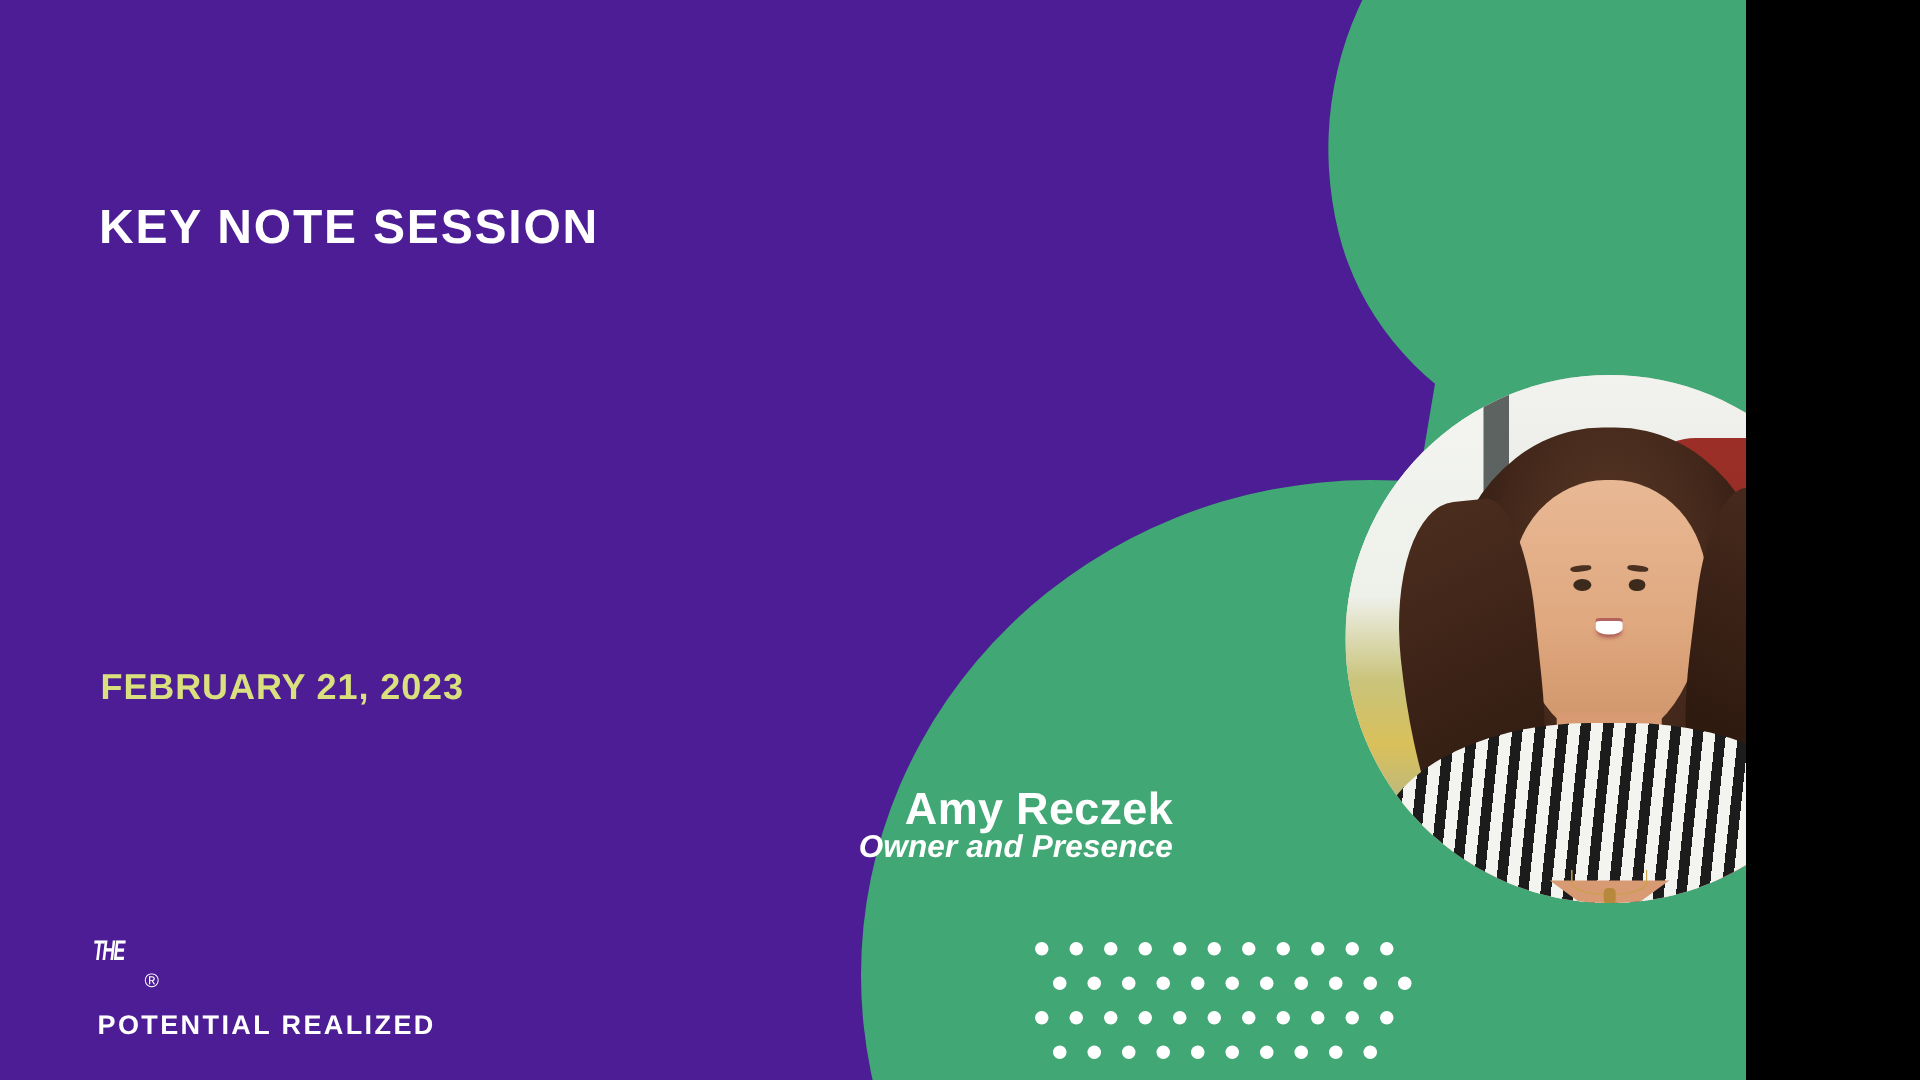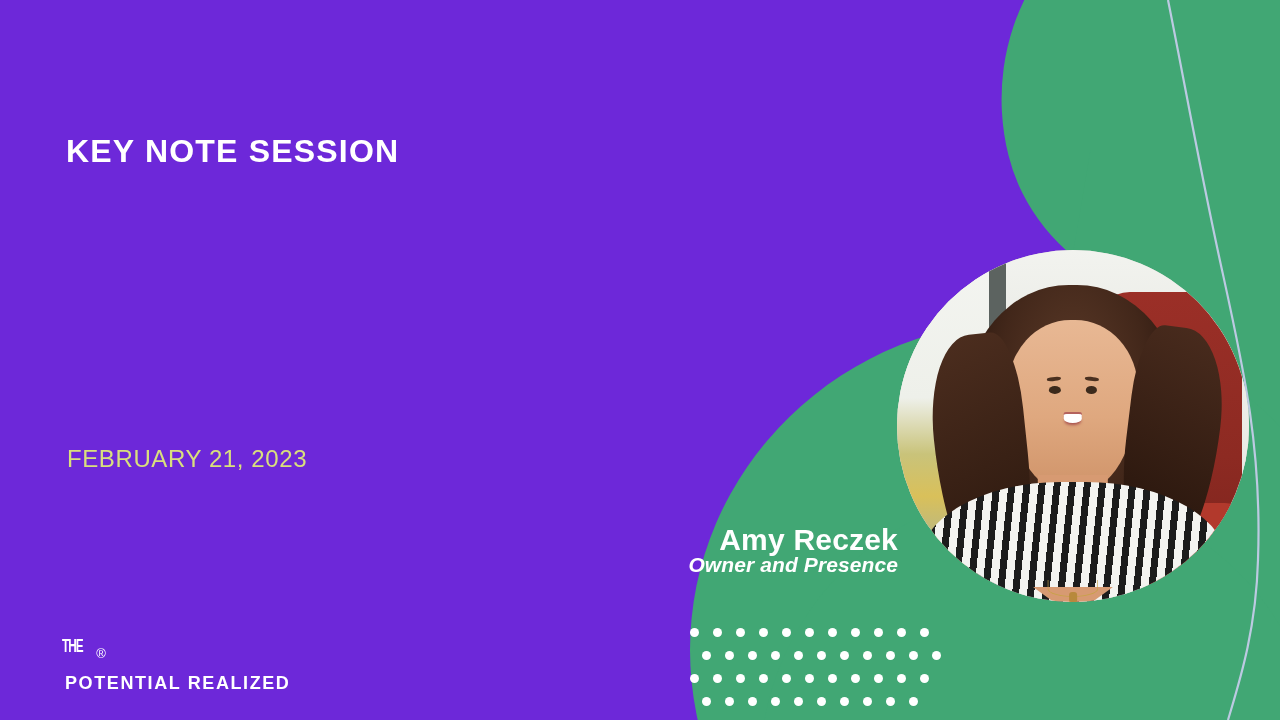--- a/index.html
+++ b/index.html
@@ -2,24 +2,24 @@
 <html><head>
 <meta charset="utf-8">
 <style>
   html, body {
     margin: 0;
     padding: 0;
     background: #000;
   }
   #slide {
     position: relative;
-    width: 1280px;
+    width: 1164px;
     height: 720px;
     overflow: hidden;
-    background: #6d28d9;
+    background: #4c1d95;
     font-family: "Liberation Sans", sans-serif;
   }
 
   
   .bg-layer {
     position: absolute;
     inset: 0;
     overflow: hidden;
   }
 
@@ -303,21 +303,21 @@
     line-height: 56px;
     color: #ffffff;
     letter-spacing: -0.2px;
   }
 
   .date {
     position: absolute;
     top: 445px;
     left: 3px;
     font-size: 24px;
-    font-weight: 400;
+    font-weight: 700;
     letter-spacing: 0.6px;
     color: #d9e07d;
     white-space: nowrap;
   }
 
   
   .speaker {
     position: absolute;
     right: 382px;
     top: 527px;
@@ -341,22 +341,23 @@
 
   
   .logo {
     position: absolute;
     left: 62px;
     bottom: 26px;
     z-index: 6;
   }
   .logo-row {
     display: flex;
-    align-items: center;
+    align-items: flex-start;
     height: 46px;
+    font-style: italic;
   }
   .logo-the {
     font-size: 19px;
     font-weight: 700;
     color: #ffffff;
     letter-spacing: -1.6px;
     transform: scaleX(0.62);
     transform-origin: left top;
     margin-top: 5px;
     line-height: 19px;

